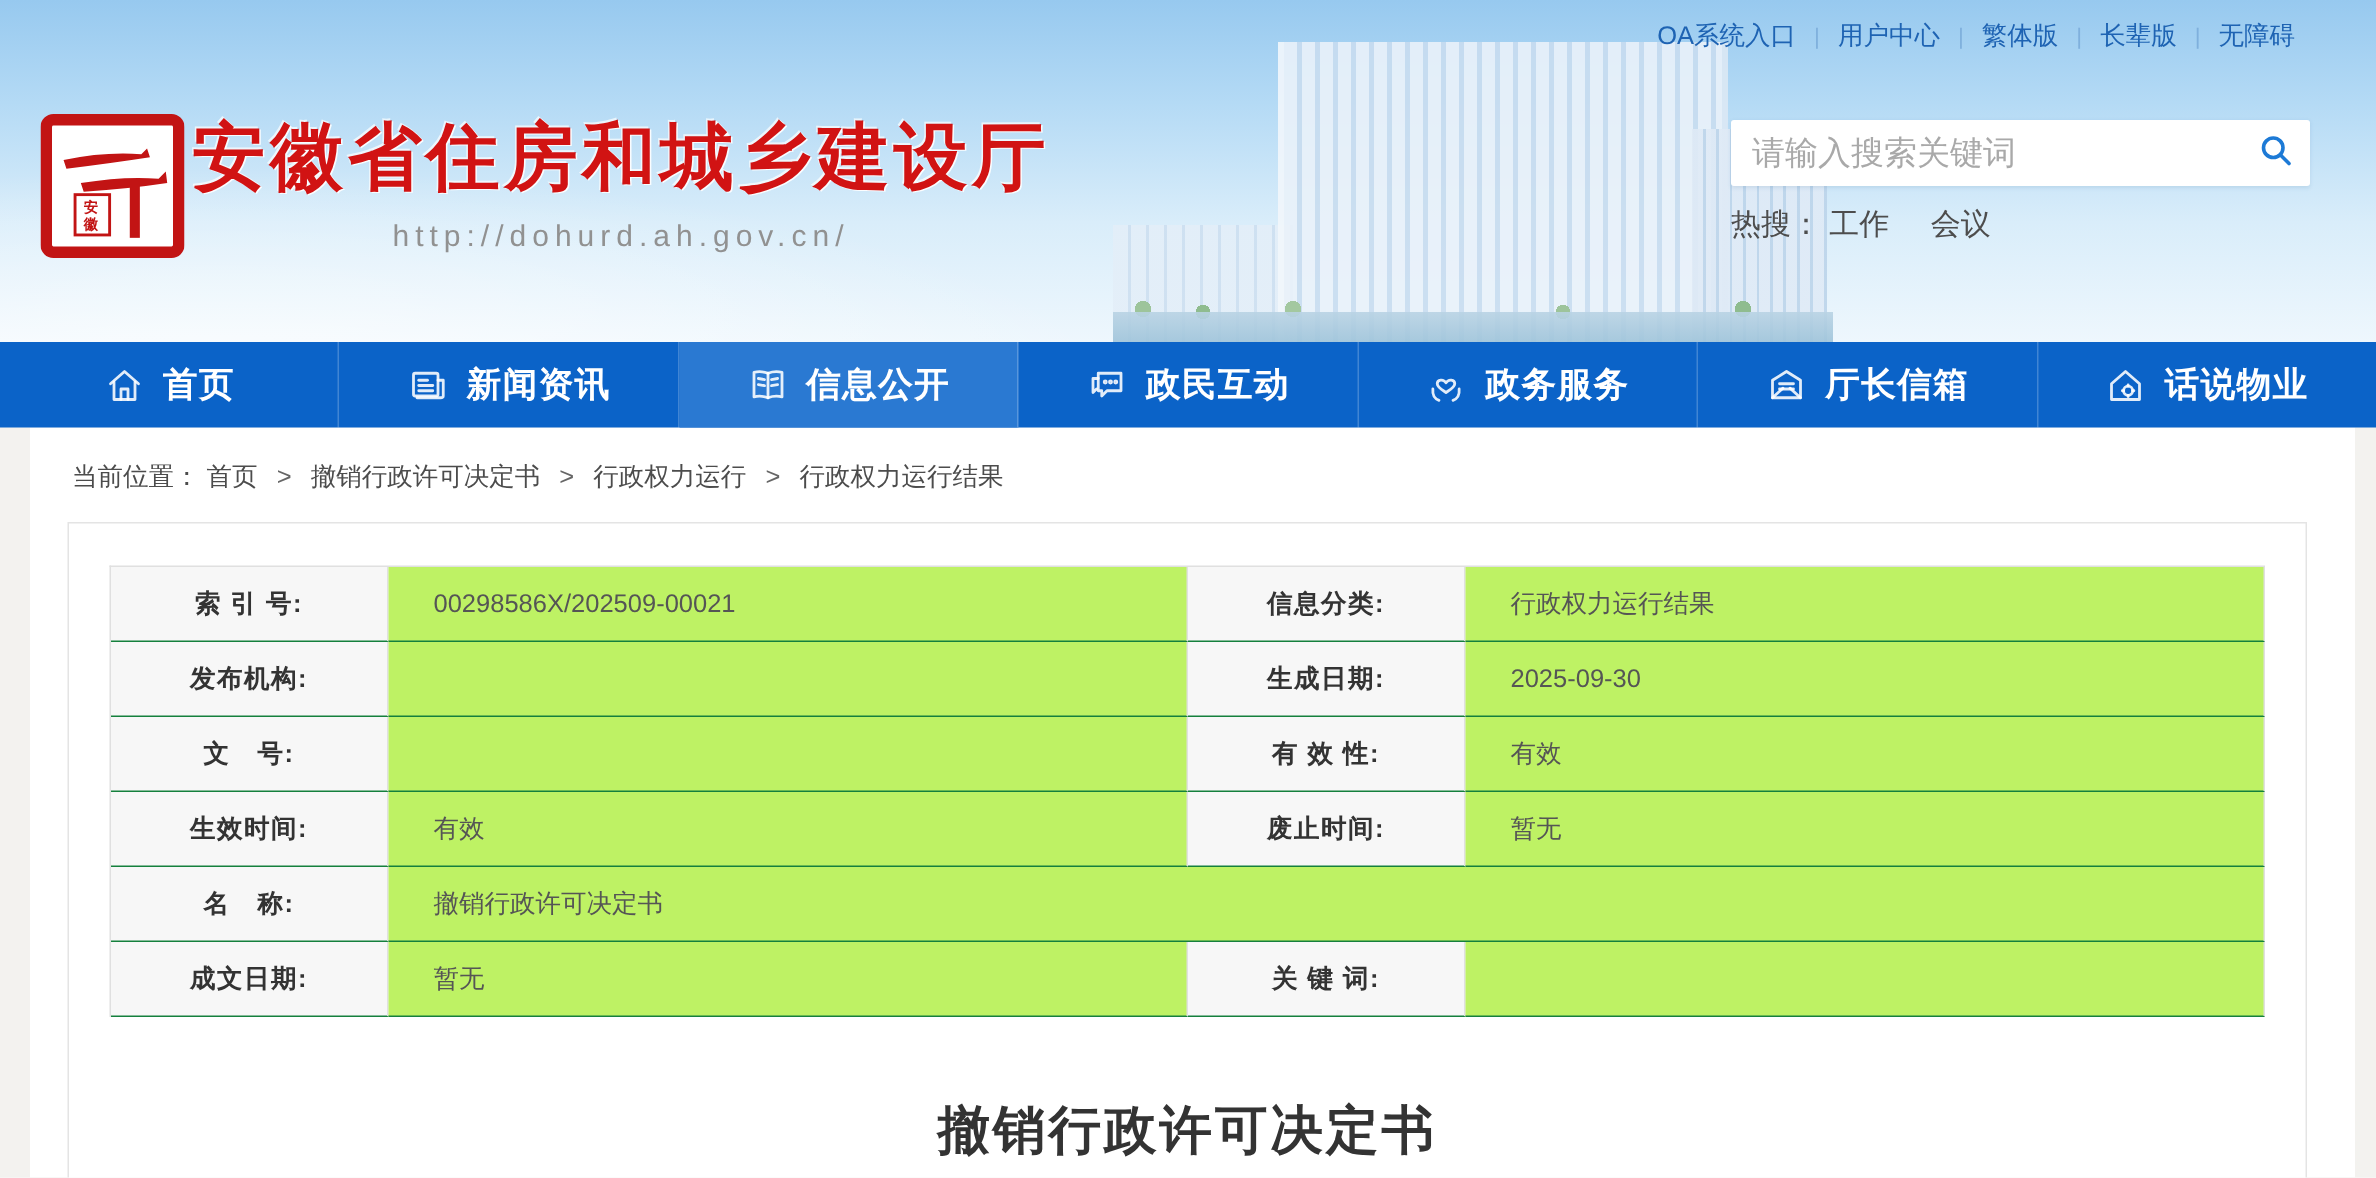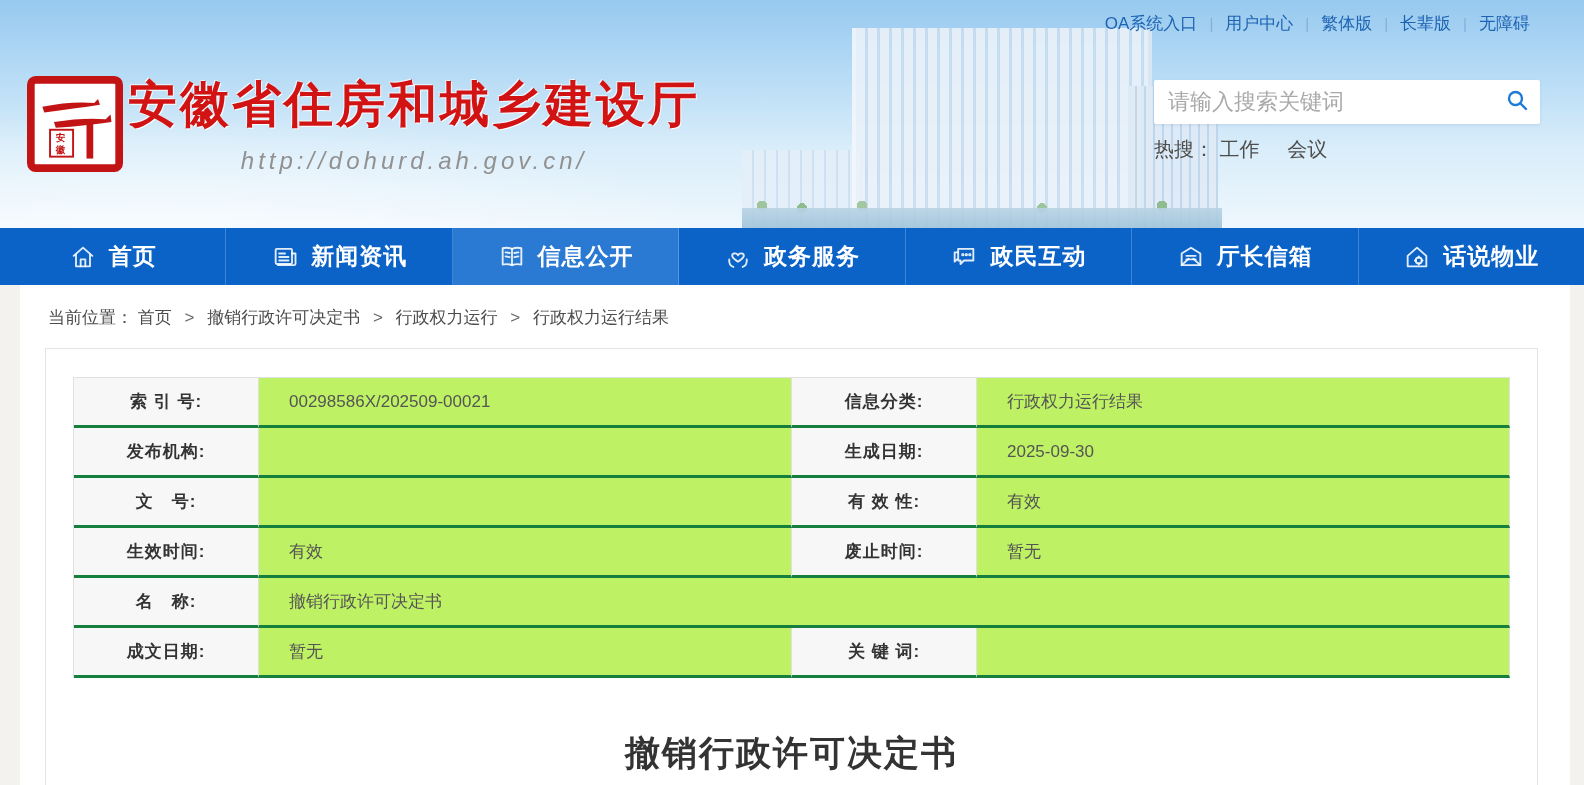--- a/index.html
+++ b/index.html
@@ -31,21 +31,21 @@
                radial-gradient(circle 9px at 420px 10px,#8fbc8f 60%,transparent 61%); }
 
   .top-links { position:absolute; top:12px; right:44px; font-size:17px; color:#1e63b3; z-index:5; }
   .top-links .tl { cursor:pointer; margin:0 10px; }
   .top-links .sep { color:#7fb0dd; margin:0 2px; font-size:15px; }
 
   .logo-link { position:absolute; left:27px; top:76px; width:96px; height:96px; display:block; z-index:4; cursor:pointer; }
   .site-title { position:absolute; left:128px; top:72px; z-index:4; }
   .site-title h1 { font-size:49px; font-weight:bold; color:#d11313; letter-spacing:3px;
     text-shadow:1px 1px 0 rgba(255,255,255,.9), -1px -1px 0 rgba(255,255,255,.7); white-space:nowrap; }
-  .site-url { margin-top:9px; text-align:center; font-size:24px; color:#919191; letter-spacing:4px;font-style:italic; }
+  .site-url { margin-top:9px; text-align:center; font-size:20px; color:#919191; letter-spacing:4px; }
 
   .search-wrap { position:absolute; top:80px; right:44px; width:386px; height:44px; background:#fff;
     border-radius:2px; z-index:5; display:flex; align-items:center; box-shadow:0 1px 3px rgba(40,90,140,.12); }
   .search-input { flex:1; border:none; outline:none; background:transparent; padding:0 14px;
     font-size:22px; color:#333; font-family:inherit; }
   .search-input::placeholder { color:#a9a9a9; }
   .search-btn { width:46px; height:44px; display:flex; align-items:center; justify-content:center; cursor:pointer; }
   .hot-search { position:absolute; top:136px; right:44px; width:386px; z-index:5;
     font-size:20px; color:#4d4d4d; text-align:left; }
   .hot-search .term { margin-right:22px; cursor:pointer; }
@@ -66,21 +66,21 @@
   .main-bg { position:absolute; top:285px; left:20px; right:14px; bottom:0; background:#fff; }
   .breadcrumb { position:absolute; top:306px; left:48px; z-index:3; font-size:17px; color:#4c4c4c; }
   .breadcrumb .bc-link { cursor:pointer; }
   .breadcrumb .bc-sep { margin:0 8px; color:#666; }
 
   .panel { position:absolute; top:348px; left:45px; right:46px; bottom:-10px;
     background:#fff; border:1px solid #e4e4e4; z-index:2; }
 
   .detail-table { margin:28px 27px 0 27px; border-top:1px solid #e0e0e0; border-left:1px solid #e0e0e0;
     display:grid; grid-template-columns:185px 1fr 185px 1fr; }
-  .t-cell { border-right:1px solid #e0e0e0; border-bottom:3px solid #15803d; height:50px;
+  .t-cell { border-right:1px solid #e0e0e0; border-bottom:1px solid #15803d; height:50px;
     display:flex; align-items:center; font-size:17px; }
   .t-label { background:#f7f7f7; justify-content:center; font-weight:bold; color:#333; letter-spacing:1px; }
   .t-value { padding-left:30px; color:#555; background:#bef264; }
   .t-span3 { grid-column:2 / 5; }
 
   .doc-title { margin-top:52px; text-align:center; font-size:35px; font-weight:bold;
     color:#333; letter-spacing:2px; }
 </style>
 </head>
 <body>
@@ -169,38 +169,38 @@
             <line x1="6.5" y1="11.5" x2="10" y2="12.1"></line>
             <line x1="14" y1="8.6" x2="17.5" y2="8"></line>
             <line x1="14" y1="12.1" x2="17.5" y2="11.5"></line>
           </svg>
       </span>
       <span class="nav-label">信息公开</span>
     </div>
     <div class="nav-item">
       <span class="nav-icon">
         <svg viewBox="0 0 24 24">
-            <path d="M12 10.5 C10.5 8 7 8.6 7 11 C7 13 10 14.6 12 16 C14 14.6 17 13 17 11 C17 8.6 13.5 8 12 10.5 Z"></path>
-            <path d="M4.5 14 Q4 19 8 20.5"></path>
-            <path d="M19.5 14 Q20 19 16 20.5"></path>
-          </svg>
-      </span>
-      <span class="nav-label">政务服务</span>
-    </div>
-    <div class="nav-item">
-      <span class="nav-icon">
-        <svg viewBox="0 0 24 24">
             <path d="M7 5 H20 V15 H12 L9 18 V15 H7 Z"></path>
             <path d="M7 8 H4 V16 L6 14"></path>
             <circle cx="11" cy="10" r="0.6"></circle>
             <circle cx="14" cy="10" r="0.6"></circle>
             <circle cx="17" cy="10" r="0.6"></circle>
           </svg>
       </span>
       <span class="nav-label">政民互动</span>
+    </div>
+    <div class="nav-item">
+      <span class="nav-icon">
+        <svg viewBox="0 0 24 24">
+            <path d="M12 10.5 C10.5 8 7 8.6 7 11 C7 13 10 14.6 12 16 C14 14.6 17 13 17 11 C17 8.6 13.5 8 12 10.5 Z"></path>
+            <path d="M4.5 14 Q4 19 8 20.5"></path>
+            <path d="M19.5 14 Q20 19 16 20.5"></path>
+          </svg>
+      </span>
+      <span class="nav-label">政务服务</span>
     </div>
     <div class="nav-item">
       <span class="nav-icon">
         <svg viewBox="0 0 24 24">
             <path d="M4 9 L12 4 L20 9 V19 H4 Z"></path>
             <path d="M8 11 H16 M8 14 H16"></path>
             <path d="M4 19 L10 13.5 M20 19 L14 13.5"></path>
           </svg>
       </span>
       <span class="nav-label">厅长信箱</span>

